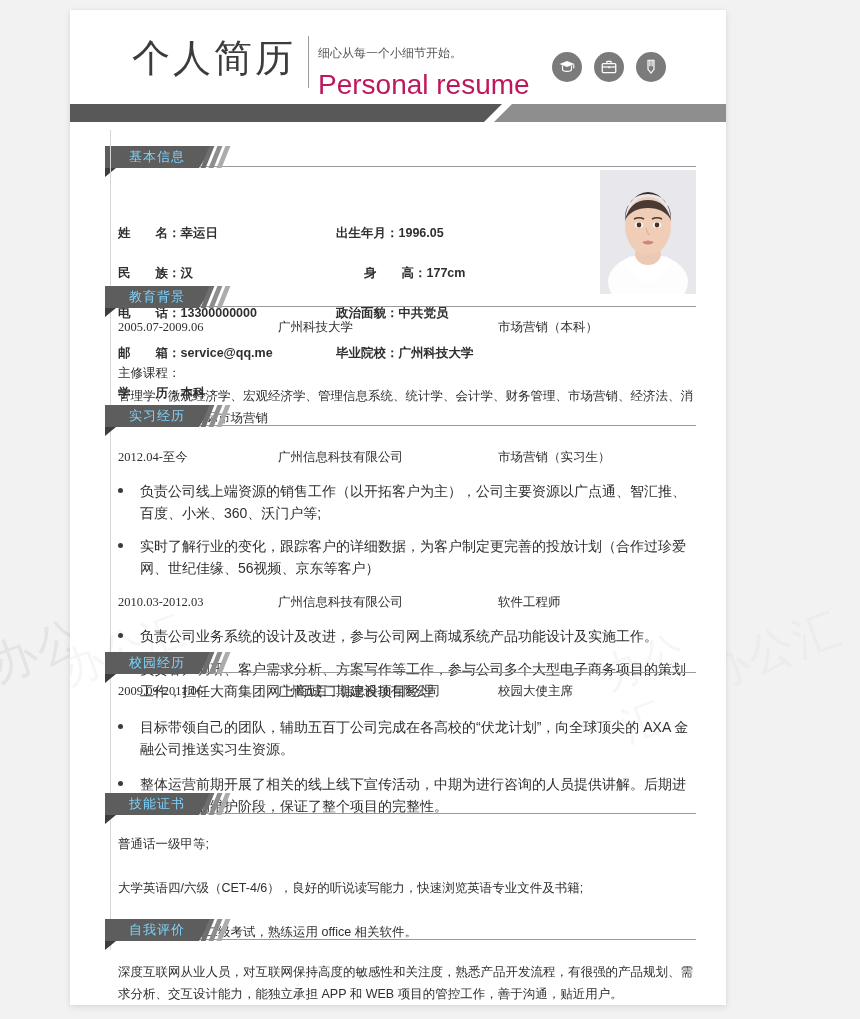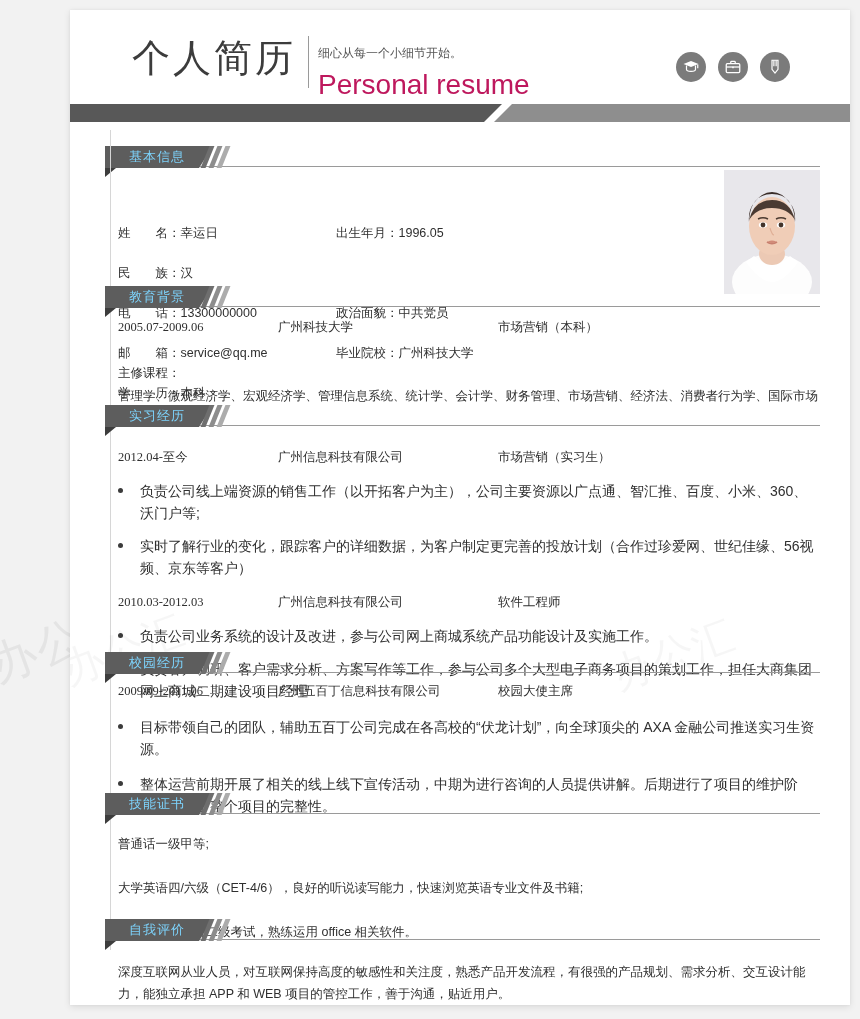--- a/index.html
+++ b/index.html
@@ -21,21 +21,21 @@
     pointer-events: none;
     z-index: 0;
   }
   .canvas-wm.left  { left: -12px; top: 612px; transform: rotate(-20deg); }
   .canvas-wm.right { left: 700px; top: 620px; transform: rotate(-20deg); color:#ececec; }
 
   
   .page {
     position: absolute;
     left: 70px; top: 10px;
-    width: 780px; height: 995px;
+    width: 656px; height: 995px;
     background: #ffffff;
     box-shadow: 0 2px 7px rgba(0,0,0,0.10), 0 0 2px rgba(0,0,0,0.06);
     z-index: 1;
     overflow: hidden;
   }
 
   
   .header { position: relative; height: 94px; }
   .hd-title {
     position: absolute; left: 62px; top: 26px;
@@ -229,21 +229,21 @@
         <span class="ribbon-txt">基本信息</span>
       </div>
       <div class="notch"></div>
       <div class="slashes" style="left:100px;">
         <div class="slash s1"></div>
         <div class="slash s2"></div>
         <div class="slash s3"></div>
       </div>
     </div>
 
-    <div class="content" style="min-height:150px; padding-top:52px;">
+    <div class="content" style="min-height:150px; padding-top:52px;font-weight:bold;">
       <div class="photo">
         <svg width="96" height="124" viewBox="0 0 96 124">
           <rect width="96" height="124" fill="#e8e7eb"></rect>
           <ellipse cx="48" cy="112" rx="40" ry="28" fill="#fdfdfd"></ellipse>
           <path d="M30 86 Q48 104 66 86 L74 92 Q60 112 48 112 Q36 112 22 92 Z" fill="#ffffff"></path>
           <ellipse cx="48" cy="84" rx="13" ry="11" fill="#ecc9b4"></ellipse>
           <ellipse cx="48" cy="56" rx="23" ry="29" fill="#f0cdb7"></ellipse>
           <path d="M25 52 Q26 24 48 24 Q70 24 71 52 Q72 40 66 33 Q58 22 48 22 Q38 22 30 33 Q24 40 25 52Z" fill="#3a2d28"></path>
           <path d="M25 50 Q30 30 48 30 Q66 30 71 50 Q64 38 48 38 Q32 38 25 50Z" fill="#4a3a32"></path>
           <ellipse cx="39" cy="55" rx="4.2" ry="2.8" fill="#ffffff"></ellipse>
@@ -258,20 +258,21 @@
         </svg>
       </div>
 
       <div class="row2" style="margin-bottom:18px;">
         <div class="c1"><span>姓　　名：</span><span>幸运日</span></div>
         <div class="c2"><span>出生年月：</span><span>1996.05</span></div>
       </div>
 
       <div class="row2" style="margin-bottom:18px;gap:28px;">
         <div class="c1"><span>民　　族：</span><span>汉</span></div>
+        <div class="c2"><span>身　　高：</span><span>177cm</span></div>
       </div>
 
       <div class="row2" style="margin-bottom:18px;">
         <div class="c1"><span>电　　话：</span><span>13300000000</span></div>
         <div class="c2"><span>政治面貌：</span><span>中共党员</span></div>
       </div>
 
       <div class="row2" style="margin-bottom:18px;">
         <div class="c1"><span>邮　　箱：</span><span>service@qq.me</span></div>
         <div class="c2"><span>毕业院校：</span><span>广州科技大学</span></div>

